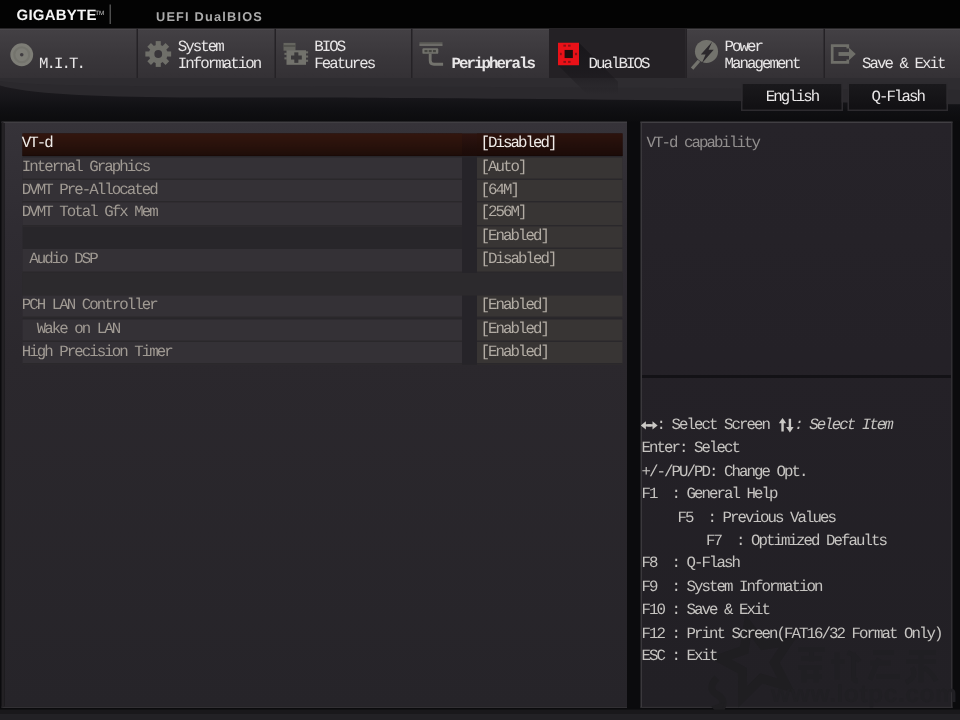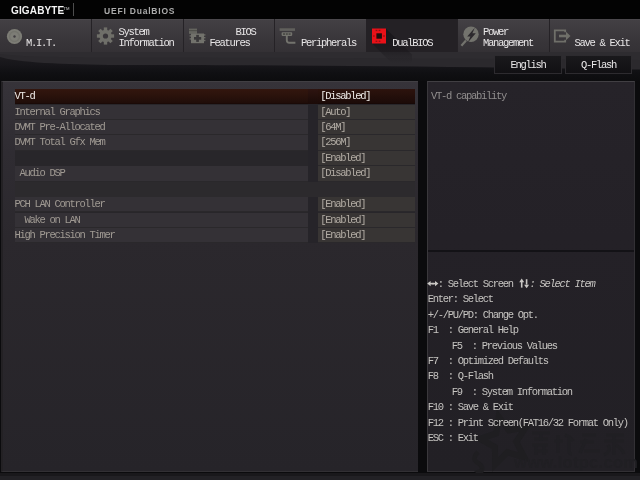--- a/index.html
+++ b/index.html
@@ -147,23 +147,23 @@
     <g stroke="#6f6f69" stroke-width="1.8" fill="none">
       <path d="M565.2,13.3 V11.4 H554.8 V22.6 H565.2 V20.7"></path>
       <rect x="559" y="15.7" width="7" height="2.6" fill="#6f6f69" stroke="none"></rect>
       <polygon points="566,12.8 570.5,17 566,21.2" fill="#6f6f69" stroke="none"></polygon>
     </g>
   </svg>
 
   <div class="m tabtxt" style="left:26px;top:37.2px;">M.I.T.</div>
   <div class="m tabtxt" style="left:118.5px;top:26.3px;">System</div>
   <div class="m tabtxt" style="left:118.5px;top:37.2px;">Information</div>
-  <div class="m tabtxt" style="left:209.5px;top:26.3px;margin-left:26px;">BIOS</div>
+  <div class="m tabtxt" style="left:209.5px;top:26.3px;">BIOS</div>
   <div class="m tabtxt" style="left:209.5px;top:37.2px;">Features</div>
-  <div class="m tabtxt" style="left:301px;top:37.2px;">Peripherals</div>
+  <div class="m tabtxt" style="left:301px;top:37.2px;font-weight:bold;">Peripherals</div>
   <div class="m tabtxt" style="left:392.3px;top:37.2px;">DualBIOS</div>
   <div class="m tabtxt" style="left:483px;top:26.3px;">Power</div>
   <div class="m tabtxt" style="left:483px;top:37.2px;">Management</div>
   <div class="m tabtxt" style="left:574.6px;top:37.2px;">Save &amp; Exit</div>
 
   <div class="btn" style="left:494px;width:68px;"></div>
   <div class="btn" style="left:565px;width:67px;"></div>
   <div class="m btntxt" style="left:510.5px;">English</div>
   <div class="m btntxt" style="left:581px;">Q-Flash</div>
 
@@ -210,23 +210,23 @@
   <div class="m vcell" style="top:228px;">[Enabled]</div>
 
   <div class="m" style="position:absolute;left:431px;top:90.3px;color:#918e8e;">VT-d capability</div>
 
   <div class="m help" style="top:277.8px;text-align:center;">  : Select Screen</div>
   <div class="m help" style="left:519.5px;top:277.8px;font-style:italic;">  : Select Item</div>
   <div class="m help" style="top:293.2px;">Enter: Select</div>
   <div class="m help" style="top:308.7px;">+/-/PU/PD: Change Opt.</div>
   <div class="m help" style="top:324.1px;">F1  : General Help</div>
   <div class="m help" style="top:339.5px;padding-left:24px;">F5  : Previous Values</div>
-  <div class="m help" style="top:355px;">F7  : Optimized Defaults</div>
+  <div class="m help" style="top:355px;padding-left:43px;">F7  : Optimized Defaults</div>
   <div class="m help" style="top:370.4px;">F8  : Q-Flash</div>
-  <div class="m help" style="top:385.9px;padding-left:24px;">F9  : System Information</div>
+  <div class="m help" style="top:385.9px;">F9  : System Information</div>
   <div class="m help" style="top:401.3px;">F10 : Save &amp; Exit</div>
   <div class="m help" style="top:416.7px;">F12 : Print Screen(FAT16/32 Format Only)</div>
   <div class="m help" style="top:432.2px;">ESC : Exit</div>
 
   <svg class="abs" style="left:425px;top:277px" width="110" height="13" viewBox="0 0 110 13">
     <g stroke="#cac8c5" fill="#cac8c5">
       <path d="M4,6.6 H9.2" stroke-width="1.5"></path>
       <polygon points="2.2,6.6 5.6,3.9 5.6,9.3" stroke="none"></polygon>
       <path d="M6.6,6.6 H11.4" stroke-width="1.5"></path>
       <polygon points="13.4,6.6 10,3.9 10,9.3" stroke="none"></polygon>

